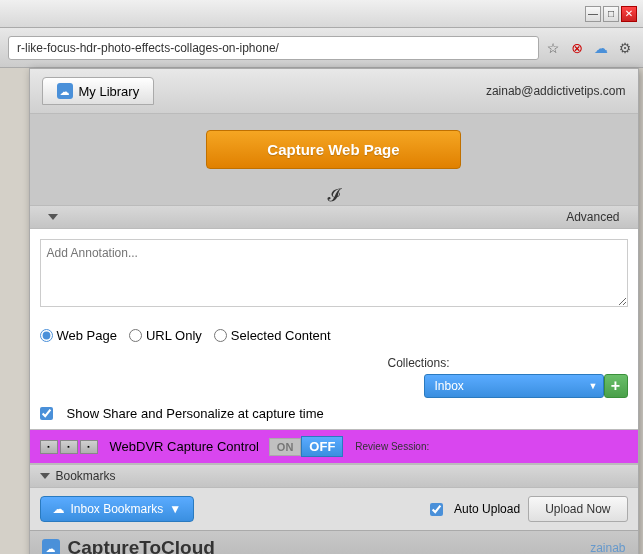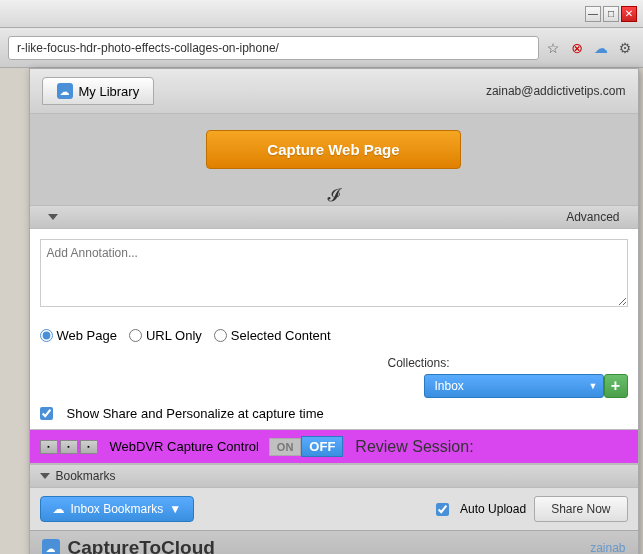--- a/index.html
+++ b/index.html
@@ -323,21 +323,21 @@
       background: linear-gradient(to bottom, #5aabff, #3a8fe0);
       color: white;
       border: 1px solid #2a7abf;
       padding: 2px 7px;
       font-size: 13px;
       cursor: pointer;
       font-weight: bold;
     }
     .review-label {
       color: #333;
-      font-size: 16px;
+      font-size: 10px;
       padding-left: 6px;
     }
     .bookmarks-header {
       background: linear-gradient(to bottom, #d8d8d8, #c4c4c4);
       padding: 4px 10px;
       display: flex;
       align-items: center;
       gap: 6px;
       border-top: 1px solid #bbb;
       border-bottom: 1px solid #bbb;
@@ -524,21 +524,21 @@
     <button class="cloud-bookmarks-btn">
       <span>☁</span>
       <span>Inbox Bookmarks</span>
       <span>▼</span>
     </button>
     <div class="upload-right">
       <label class="auto-upload-check">
         <input type="checkbox" checked="" style="">
         <span>Auto Upload</span>
       </label>
-      <button class="upload-now-btn">Share Now</button>
+      <button class="upload-now-btn">Upload Now</button>
     </div>
   </div>
 
   <div class="popup-footer">
     <div class="footer-brand">
       <div class="brand-icon">☁</div>
       <span class="brand-name">CaptureToCloud</span>
     </div>
     <a class="logout-link">zainab</a>
   </div>

